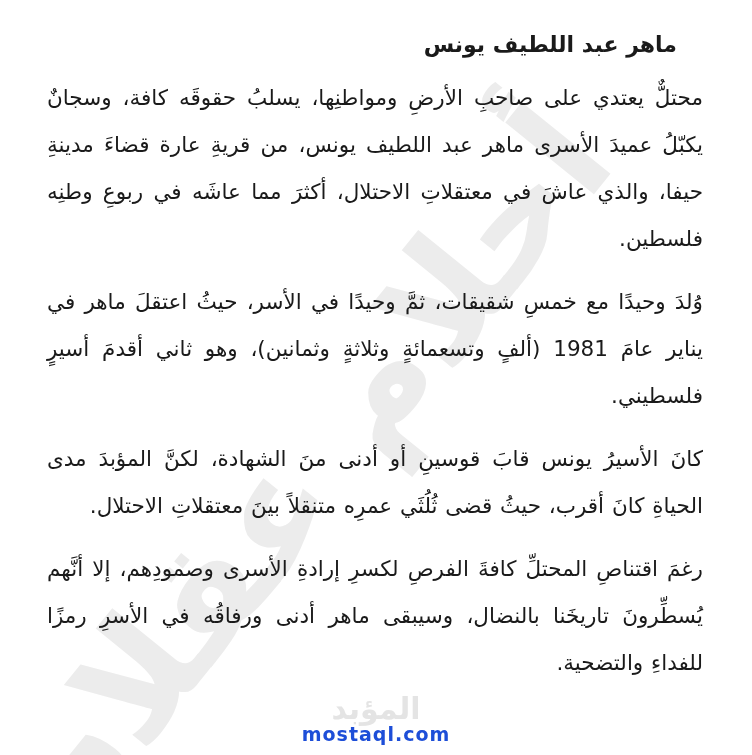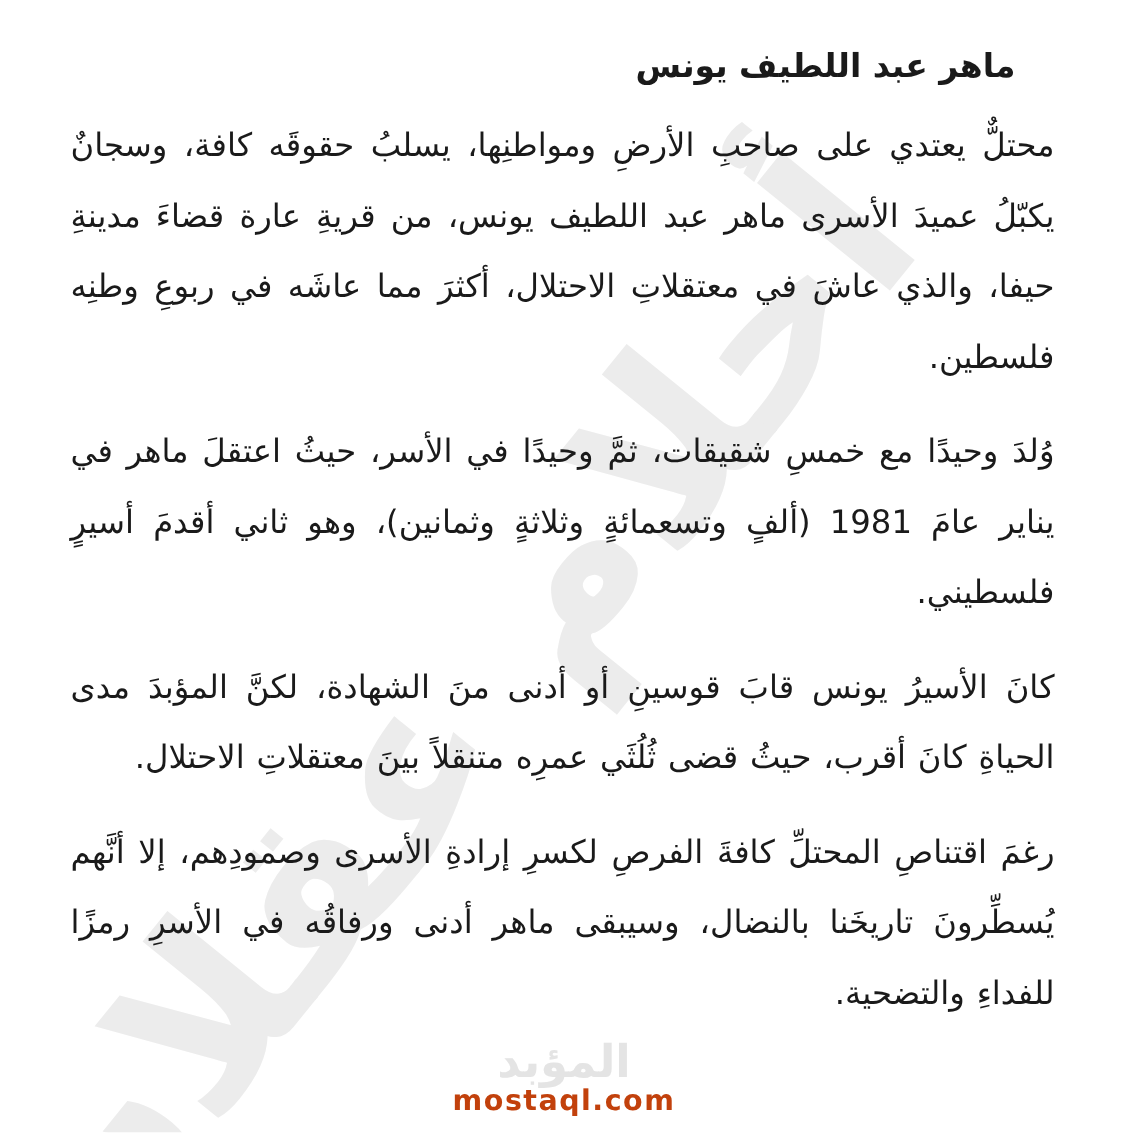--- a/index.html
+++ b/index.html
@@ -91,21 +91,21 @@
 </style>
 </head>
 <body>
 
 <div class="page">
 
   <div class="signature-watermark" style="color: rgb(236, 236, 236);">أحلام عقلان</div>
 
   <div class="mostaql-watermark">
     <div class="mostaql-arabic" style="color: rgb(228, 228, 228);">المؤبد</div>
-    <div class="mostaql-domain" style="color: #c2410c;">mostaql.com</div>
+    <div class="mostaql-domain" style="color: #1d4ed8;">mostaql.com</div>
   </div>
 
   <div class="content">
     <h1 class="doc-title">ماهر عبد اللطيف يونس</h1>
     <div>
         <p class="para">محتلٌّ يعتدي على صاحبِ الأرضِ ومواطنِها، يسلبُ حقوقَه كافة، وسجانٌ يكبّلُ عميدَ الأسرى ماهر عبد اللطيف يونس، من قريةِ عارة قضاءَ مدينةِ حيفا، والذي عاشَ في معتقلاتِ الاحتلال، أكثرَ مما عاشَه في ربوعِ وطنِه فلسطين.</p>
         <p class="para">وُلدَ وحيدًا مع خمسِ شقيقات، ثمَّ وحيدًا في الأسر، حيثُ اعتقلَ ماهر في يناير عامَ 1981 (ألفٍ وتسعمائةٍ وثلاثةٍ وثمانين)، وهو ثاني أقدمَ أسيرٍ فلسطيني.</p>
         <p class="para">كانَ الأسيرُ يونس قابَ قوسينِ أو أدنى منَ الشهادة، لكنَّ المؤبدَ مدى الحياةِ كانَ أقرب، حيثُ قضى ثُلُثَي عمرِه متنقلاً بينَ معتقلاتِ الاحتلال.</p>
         <p class="para">رغمَ اقتناصِ المحتلِّ كافةَ الفرصِ لكسرِ إرادةِ الأسرى وصمودِهم، إلا أنَّهم يُسطِّرونَ تاريخَنا بالنضال، وسيبقى ماهر أدنى ورفاقُه في الأسرِ رمزًا للفداءِ والتضحية.</p>
       </div>

